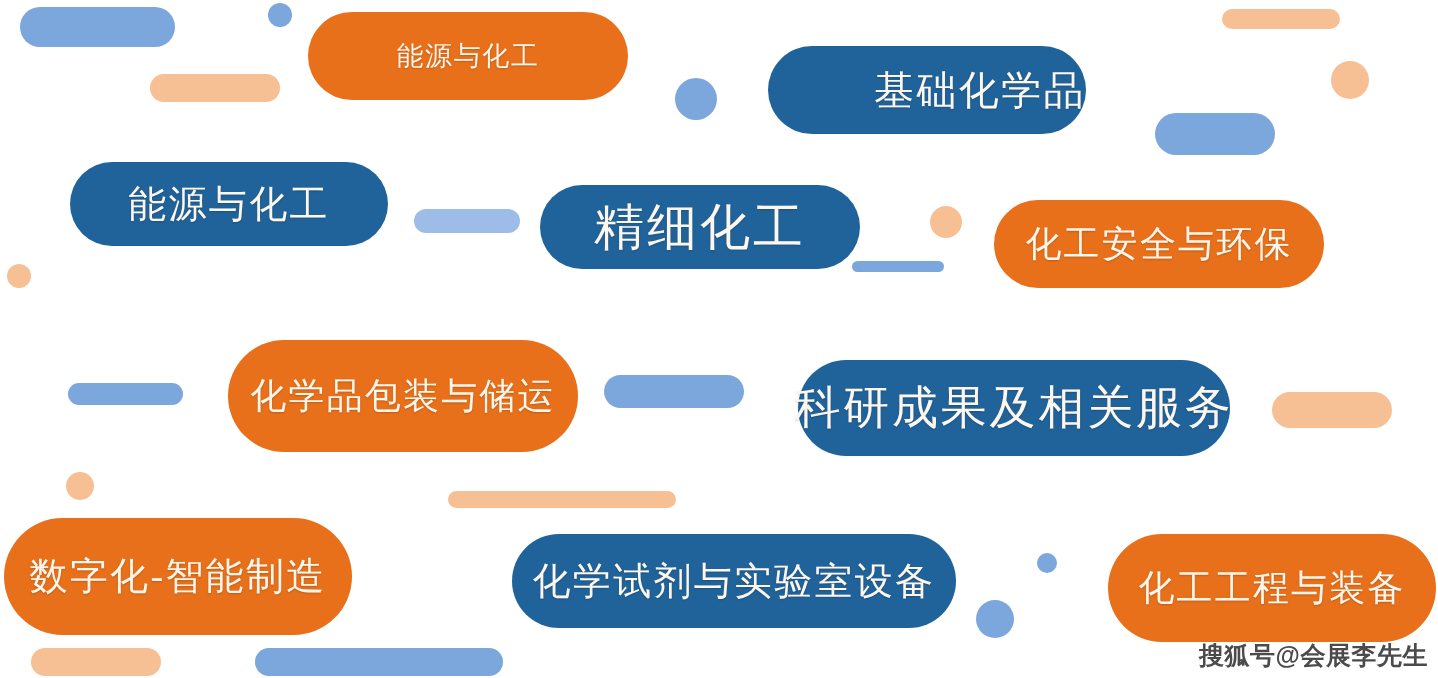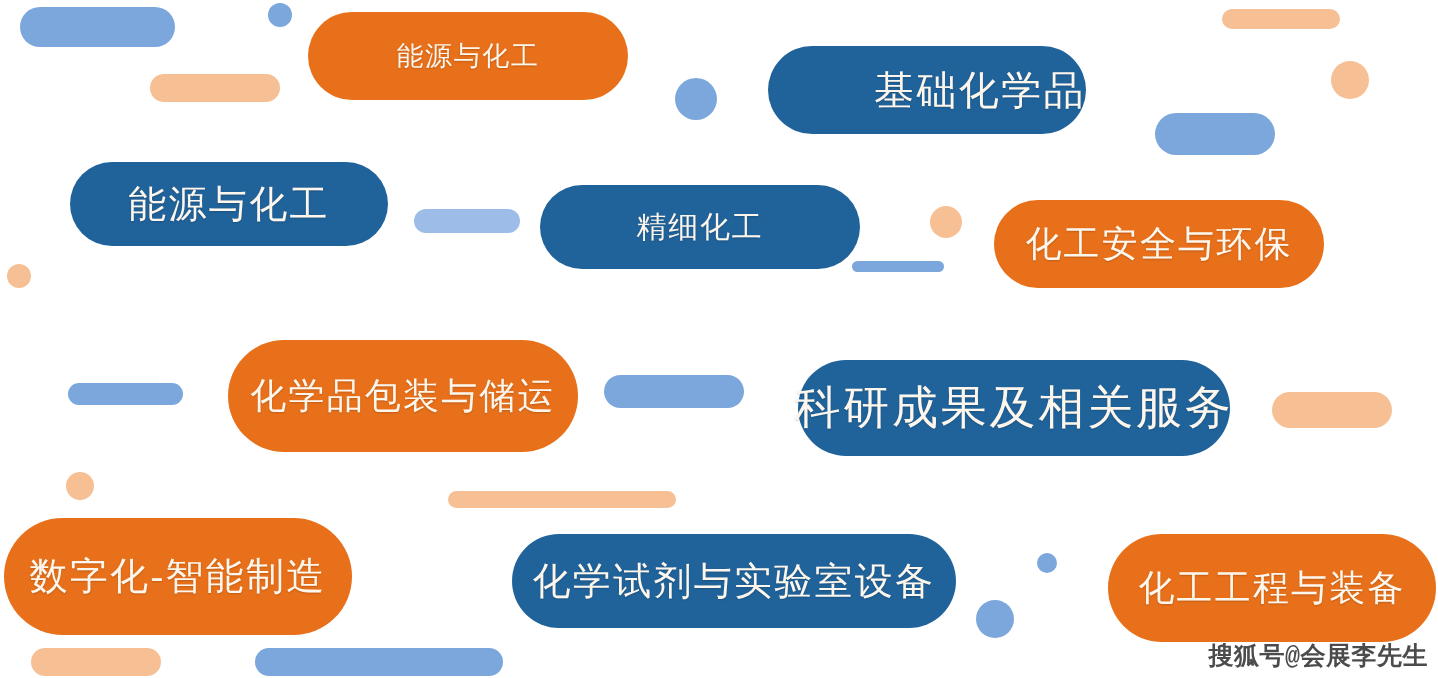--- a/index.html
+++ b/index.html
@@ -41,21 +41,21 @@
     user-select: none;
   }
   .pill.blue  { background: #20639B; }
   .pill.orange{ background: #E8701A; }
 
   
   #watermark {
     position: absolute;
     right: 10px;
     bottom: 6px;
-    font-family: Liberation Mono, monospace;
+    font-family: Liberation Sans, sans-serif;
     font-size: 25px;
     font-weight: 700;
     color: #3c3c3c;
     opacity: 0.92;
     letter-spacing: 0.02em;
     white-space: nowrap;
   }
 </style>
 </head>
 <body>
@@ -86,21 +86,21 @@
   <div id="pill-layer">
       <div class="pill orange" style="left: 308px; top: 12px; width: 320px; height: 88px; font-size: 27px;">
         <span>能源与化工</span>
       </div>
       <div class="pill blue" style="left: 768px; top: 46px; width: 318px; height: 88px; font-size: 40px; justify-content: flex-end;">
         <span>基础化学品</span>
       </div>
       <div class="pill blue" style="left: 70px; top: 162px; width: 318px; height: 84px; font-size: 38px;">
         <span>能源与化工</span>
       </div>
-      <div class="pill blue" style="left: 540px; top: 185px; width: 320px; height: 84px; font-size: 30px;">
+      <div class="pill blue" style="left: 540px; top: 185px; width: 320px; height: 84px; font-size: 50px;">
         <span>精细化工</span>
       </div>
       <div class="pill orange" style="left: 994px; top: 200px; width: 330px; height: 88px; font-size: 36px;">
         <span>化工安全与环保</span>
       </div>
       <div class="pill orange" style="left: 228px; top: 340px; width: 350px; height: 112px; font-size: 36px;">
         <span>化学品包装与储运</span>
       </div>
       <div class="pill blue" style="left: 798px; top: 360px; width: 432px; height: 96px; font-size: 46px;">
         <span>科研成果及相关服务</span>

